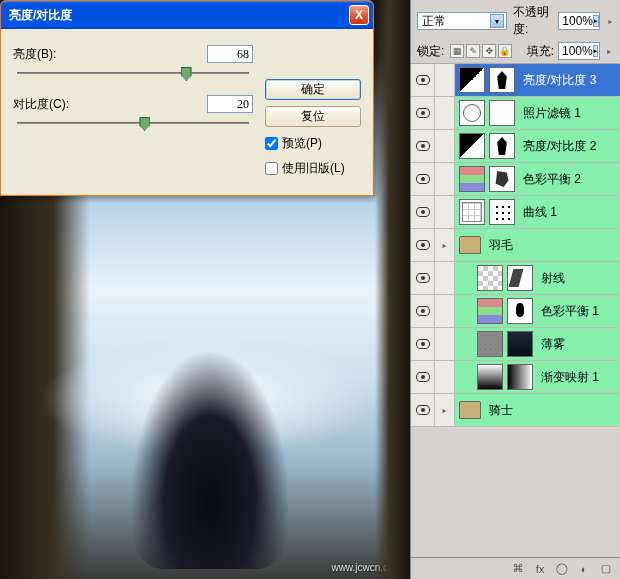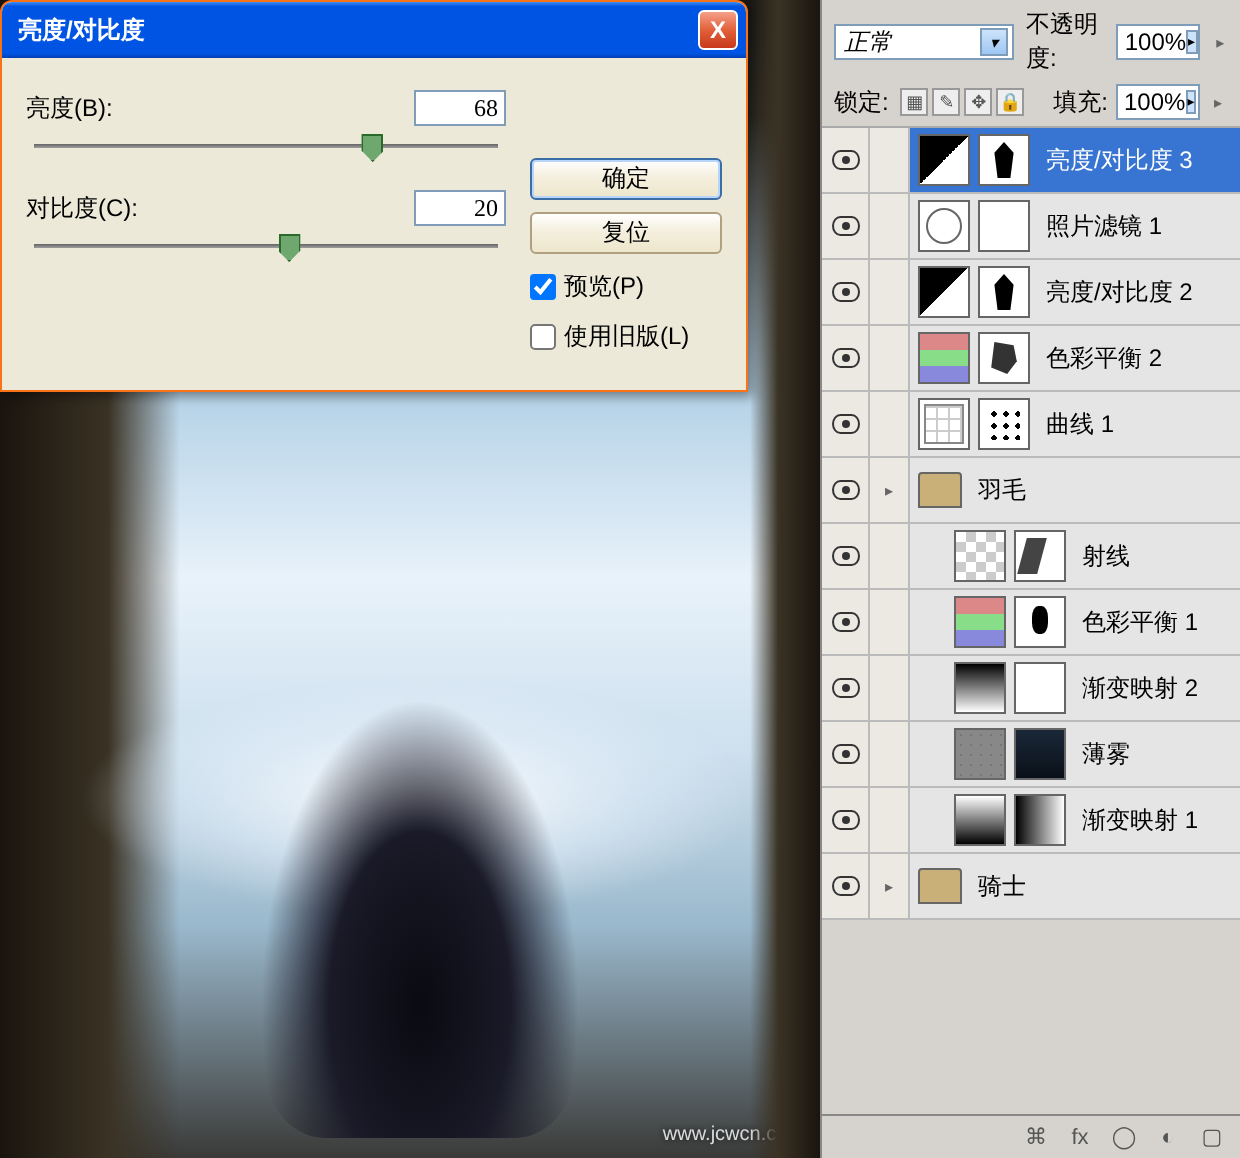--- a/index.html
+++ b/index.html
@@ -56,32 +56,32 @@
   border-radius:3px; cursor:pointer; display:flex; align-items:center; justify-content:center;
 }
 .ps-btn.primary { border:1px solid #3a6ea5; box-shadow:0 0 0 1px #b8d6fb inset; }
 .chk { display:flex; align-items:center; gap:4px; margin-top:2px; }
 .chk input { width:13px; height:13px; }
 
 
 .layers-panel { position:absolute; right:0; top:0; width:210px; height:579px; background:#d6d3ce; border-left:1px solid #888; display:flex; flex-direction:column; }
 .panel-top { padding:4px 6px 3px; border-bottom:1px solid #aaa; }
 .top-row1 { display:flex; align-items:center; gap:6px; margin-bottom:4px; }
-.select { flex:0 0 90px; height:18px; border:1px solid #7f9db9; background:#fff; display:flex; align-items:center; padding:0 2px 0 4px;font-style:italic; }
+.select { flex:0 0 90px; height:18px; border:1px solid #7f9db9; background:#fff; display:flex; align-items:center; padding:0 2px 0 4px; }
 .select .arrow { margin-left:auto; width:14px; height:14px; background:linear-gradient(#cde3fb,#9ec7f3); border:1px solid #7f9db9; display:flex; align-items:center; justify-content:center; font-size:8px; }
 .oplabel { font-size:12px; }
 .pct-input { width:42px; height:18px; border:1px solid #7f9db9; background:#fff; display:flex; align-items:center; padding:0 1px 0 3px; }
 .pct-input .mini-arrow { margin-left:auto; font-size:7px; background:#cde3fb; border:1px solid #7f9db9; width:11px; height:12px; display:flex; align-items:center; justify-content:center; }
 .side-arrow { width:10px; height:14px; display:flex; align-items:center; justify-content:center; color:#666; font-size:8px; }
 .top-row2 { display:flex; align-items:center; gap:4px;justify-content:space-between; }
 .lock-icons { display:flex; gap:2px; margin-left:2px; }
 .lock-icons span { width:14px; height:14px; border:1px solid #999; background:#eee; display:flex; align-items:center; justify-content:center; font-size:9px; color:#555; }
 
 .layer-list { flex:1; overflow:hidden; background:#d6d3ce; }
-.layer-row { height:33px; display:flex; align-items:center; border-bottom:1px solid #bbb; background:#e5e5e5; }
+.layer-row { height:33px; display:flex; align-items:center; border-bottom:1px solid #bbb; background:#86efac; }
 .layer-row.selected { background:#3874d1; color:#fff; }
 .eye-col { width:24px; height:100%; display:flex; align-items:center; justify-content:center; border-right:1px solid #bbb; background:#ece9e3; }
 .layer-row.selected .eye-col { background:#ece9e3; color:#000; }
 .eye-icon { width:14px; height:10px; border:1px solid #333; border-radius:60%/100%; position:relative; }
 .eye-icon::after { content:""; position:absolute; left:50%; top:50%; width:4px; height:4px; background:#333; border-radius:50%; transform:translate(-50%,-50%); }
 .link-col { width:20px; height:100%; border-right:1px solid #bbb; background:#ece9e3; display:flex; align-items:center; justify-content:center; }
 .layer-row.selected .link-col { background:#ece9e3; }
 .expand-tri { font-size:8px; color:#666; }
 .thumbs { display:flex; align-items:center; padding:0 4px; gap:4px; }
 .thumb { width:26px; height:26px; border:1px solid #666; background:#fff; display:flex; align-items:center; justify-content:center; font-size:9px; position:relative; }
@@ -282,31 +282,20 @@
           <div class="thumb mask small-shape"></div>
         </div>
         <div class="lname">色彩平衡 1</div>
       </div>
       <div class="layer-row">
         <div class="eye-col">
           <div class="eye-icon"></div>
         </div>
         <div class="link-col"></div>
         <div class="thumbs">
-          <div class="thumb grad indent"></div>
-          <div class="thumb mask"></div>
-        </div>
-        <div class="lname">渐变映射 2</div>
-      </div>
-      <div class="layer-row">
-        <div class="eye-col">
-          <div class="eye-icon"></div>
-        </div>
-        <div class="link-col"></div>
-        <div class="thumbs">
           <div class="thumb tex indent"></div>
           <div class="thumb dark"></div>
         </div>
         <div class="lname">薄雾</div>
       </div>
       <div class="layer-row">
         <div class="eye-col">
           <div class="eye-icon"></div>
         </div>
         <div class="link-col"></div>

